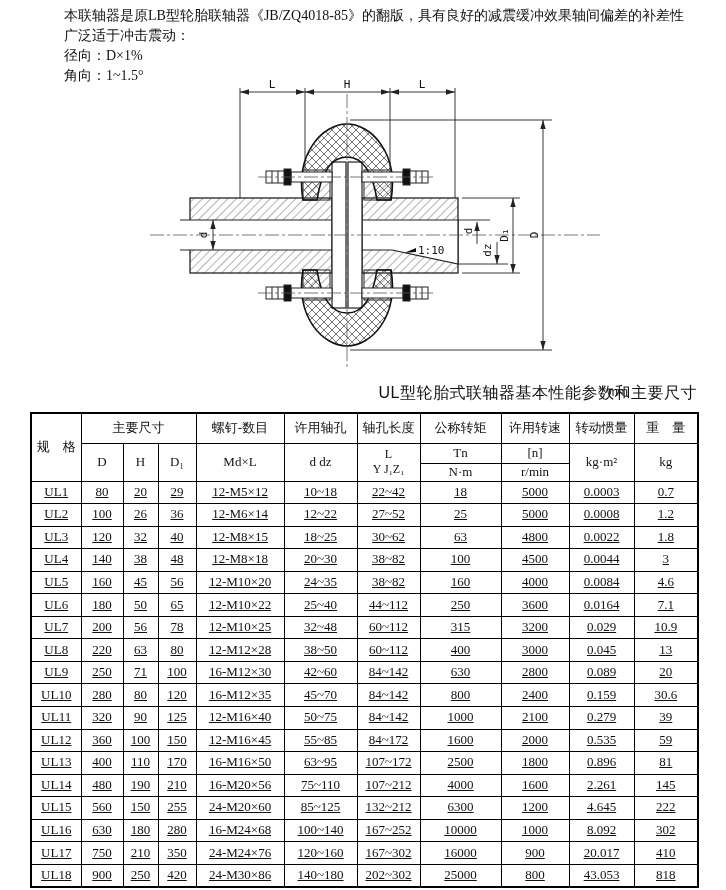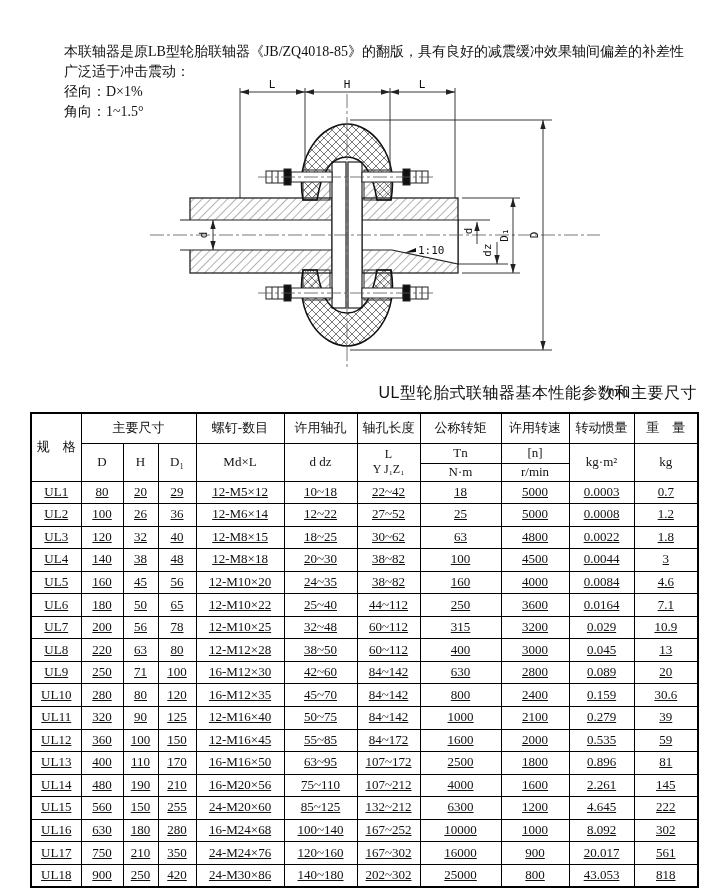--- a/index.html
+++ b/index.html
@@ -1,20 +1,20 @@
 <!DOCTYPE html>
 <html><head>
 <meta charset="utf-8">
 <style>
   html,body{margin:0;padding:0;background:#fff;}
   #page{position:relative;width:726px;height:890px;background:#ffffff;color:#111;
         font-family:"Liberation Serif","DejaVu Serif",serif;overflow:hidden;}
 
   
-  .intro{position:absolute;left:28px;top:6px;width:676px;font-size:14px;line-height:20px;margin-top:36px;}
+  .intro{position:absolute;left:28px;top:6px;width:676px;font-size:14px;line-height:20px;}
   .intro .line{white-space:nowrap;}
   .intro .line.indent{text-indent:36px;}
 
   
   #drawing{position:absolute;left:0;top:78px;width:726px;height:302px;}
   #drawing text{font-family:"DejaVu Sans Mono","Liberation Mono",monospace;font-size:11px;fill:#111;}
 
   
   .tbl-title{position:absolute;left:30px;top:383px;width:667px;text-align:right;
              font-family:"Liberation Sans","DejaVu Sans",sans-serif;font-size:16px;letter-spacing:0.5px;}
@@ -404,21 +404,21 @@
           <td>UL17</td>
           <td>750</td>
           <td>210</td>
           <td>350</td>
           <td>24-M24×76</td>
           <td>120~160</td>
           <td>167~302</td>
           <td>16000</td>
           <td>900</td>
           <td>20.017</td>
-          <td>561</td>
+          <td>410</td>
         </tr>
         <tr>
           <td>UL18</td>
           <td>900</td>
           <td>250</td>
           <td>420</td>
           <td>24-M30×86</td>
           <td>140~180</td>
           <td>202~302</td>
           <td>25000</td>

